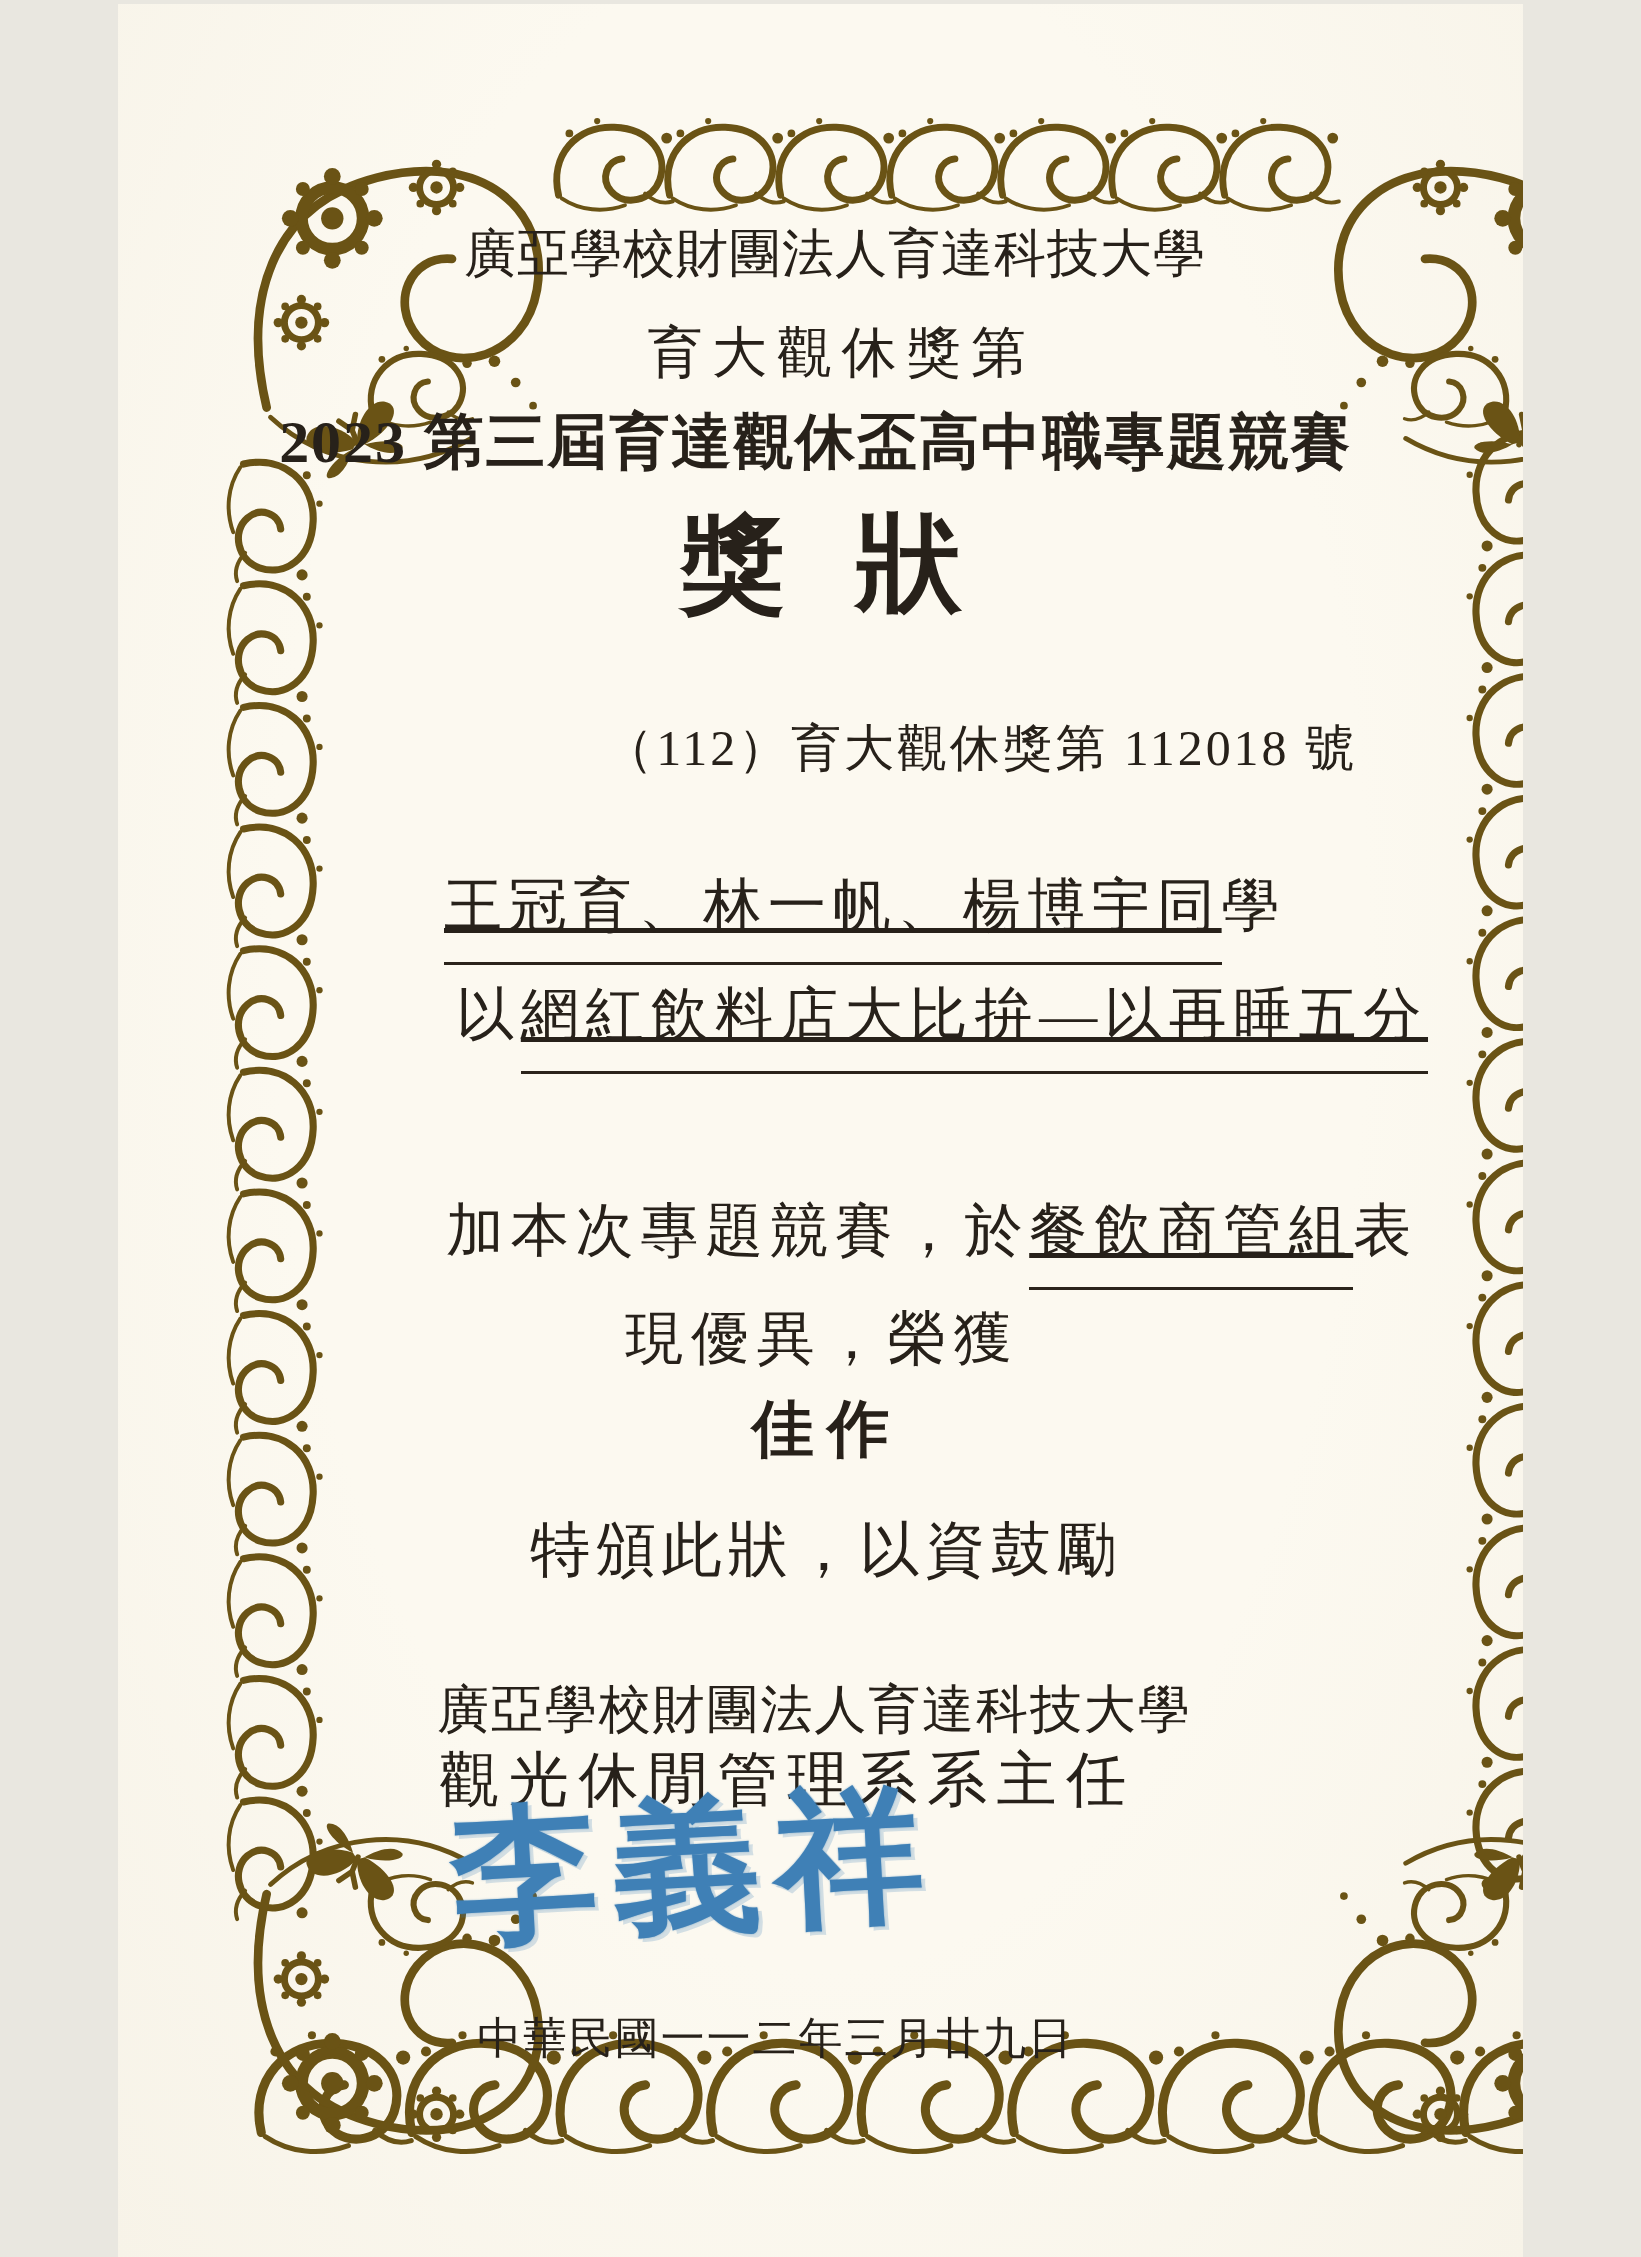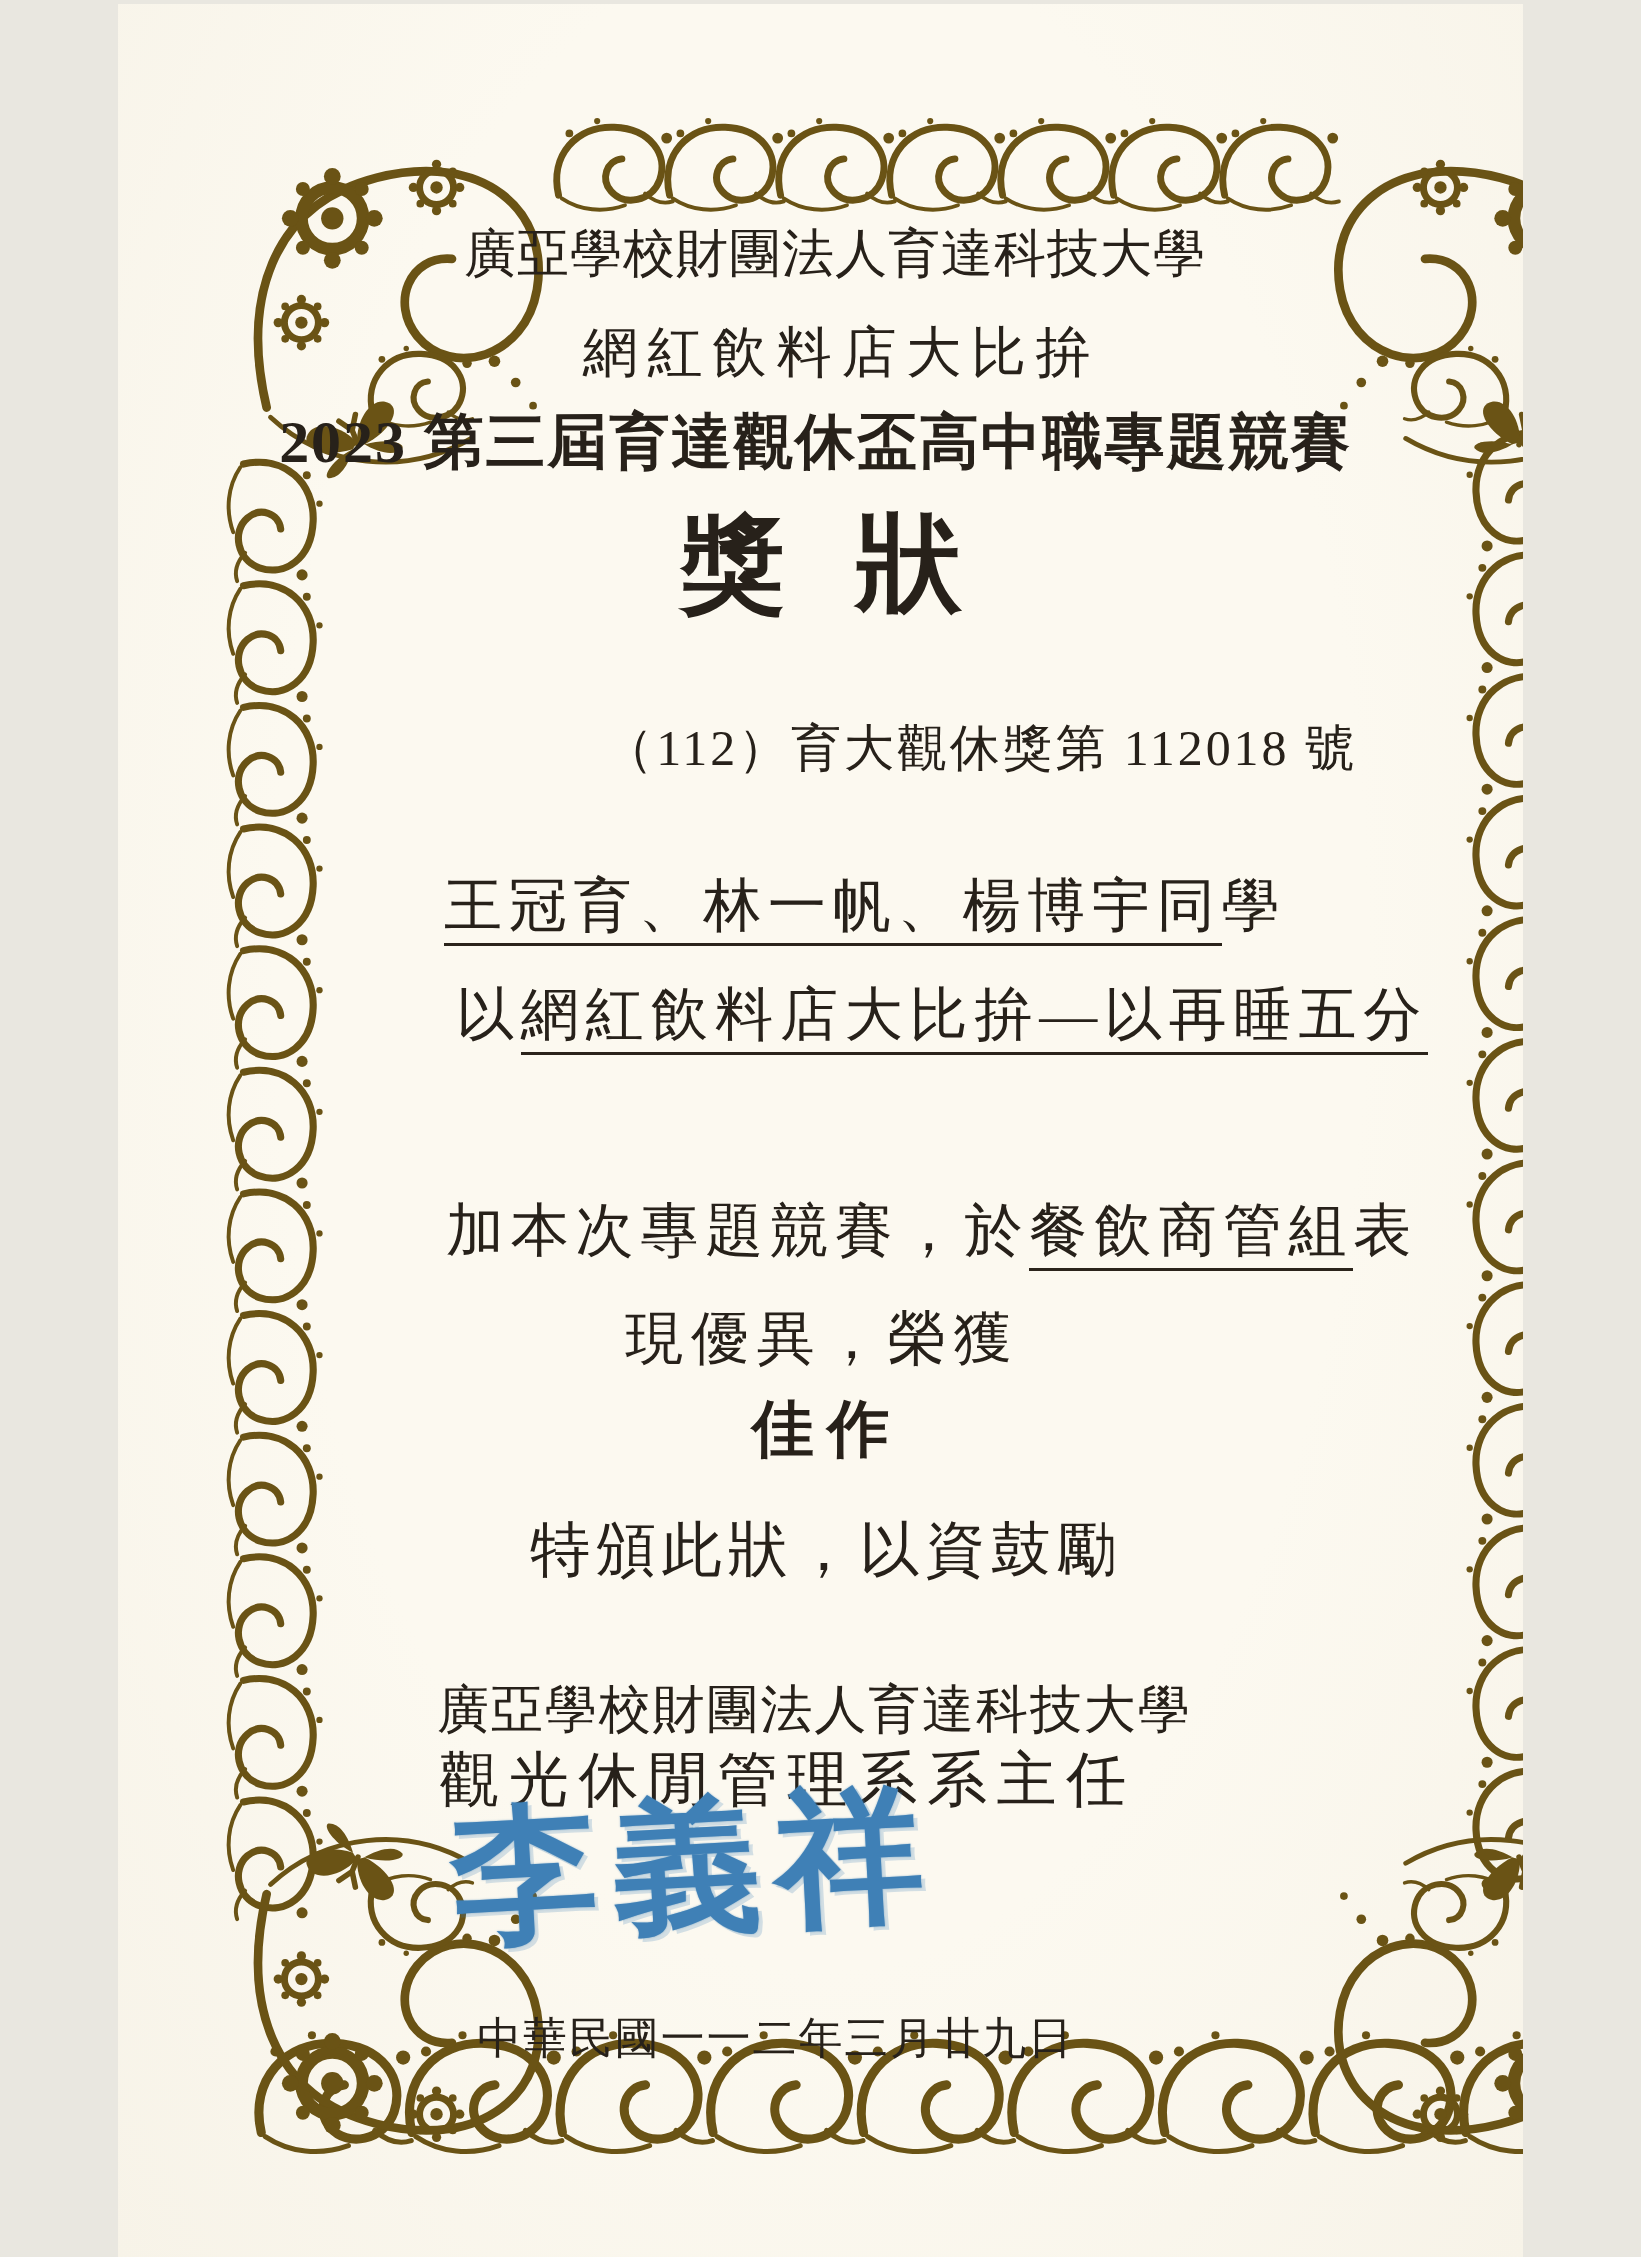--- a/index.html
+++ b/index.html
@@ -14,21 +14,21 @@
     color:#27211a;
   }
   .frame{position:absolute;left:0;top:0;z-index:1;}
   .st{fill:none;stroke:#6a5315;stroke-width:9;stroke-linecap:round;stroke-linejoin:round;}
   .th{stroke-width:5;}
   .fl{fill:#6a5315;stroke:none;}
   .edge-line{position:absolute;left:1537px;top:0;width:1.9px;height:100%;background:#ddd9cc;z-index:0;}
 
   .line{position:absolute;white-space:nowrap;z-index:3;line-height:1.15;}
   .center{left:50%;transform:translateX(-50%);}
-  .ul{border-bottom:3.9px solid #2b241b;padding-bottom:5px;}
+  .ul{border-bottom:3.9px solid #2b241b;padding-bottom:24px;text-decoration:underline;}
 
   .org1{top:220px;font-size:52px;letter-spacing:1px;margin-left:14.5px;}
   .org2{top:317px;font-size:55px;letter-spacing:9.7px;margin-left:21px;}
   .comp{top:404px;font-size:60px;letter-spacing:1.9px;margin-left:-4.8px;font-weight:600;}
   .cert-title{top:500px;font-size:106px;font-weight:700;display:flex;gap:70px;}
   .cert-no{top:716px;font-size:50px;letter-spacing:2.9px;margin-left:160px;}
 
   .body-line{font-size:58px;letter-spacing:6.8px;left:326px;}
   .bl1{top:869px;}
   .bl2{top:978px;left:338px;}
@@ -145,21 +145,21 @@
     <use href="#sc" transform="translate(1397,1700) scale(-1,1) rotate(90) scale(0.82)"></use>
     <use href="#sc" transform="translate(1397,1826) scale(-1,1) rotate(90) scale(0.82)"></use>
 
     <use href="#corner" transform="translate(118,118)"></use>
     <use href="#corner" transform="translate(1582,118) scale(-1,1)"></use>
     <use href="#corner" transform="translate(118,2258) scale(1,-1)"></use>
     <use href="#corner" transform="translate(1582,2258) scale(-1,-1)"></use>
   </svg>
 
   <div class="line center org1">廣亞學校財團法人育達科技大學</div>
-  <div class="line center org2">網紅飲料店大比拚</div>
+  <div class="line center org2">育大觀休獎第</div>
   <div class="line center comp">2023 第三屆育達觀休盃高中職專題競賽</div>
 
   <div class="line center cert-title">
     <span>獎</span>
     <span>狀</span>
   </div>
 
   <div class="line center cert-no">（112）育大觀休獎第 112018 號</div>
 
   <div class="line body-line bl1">

